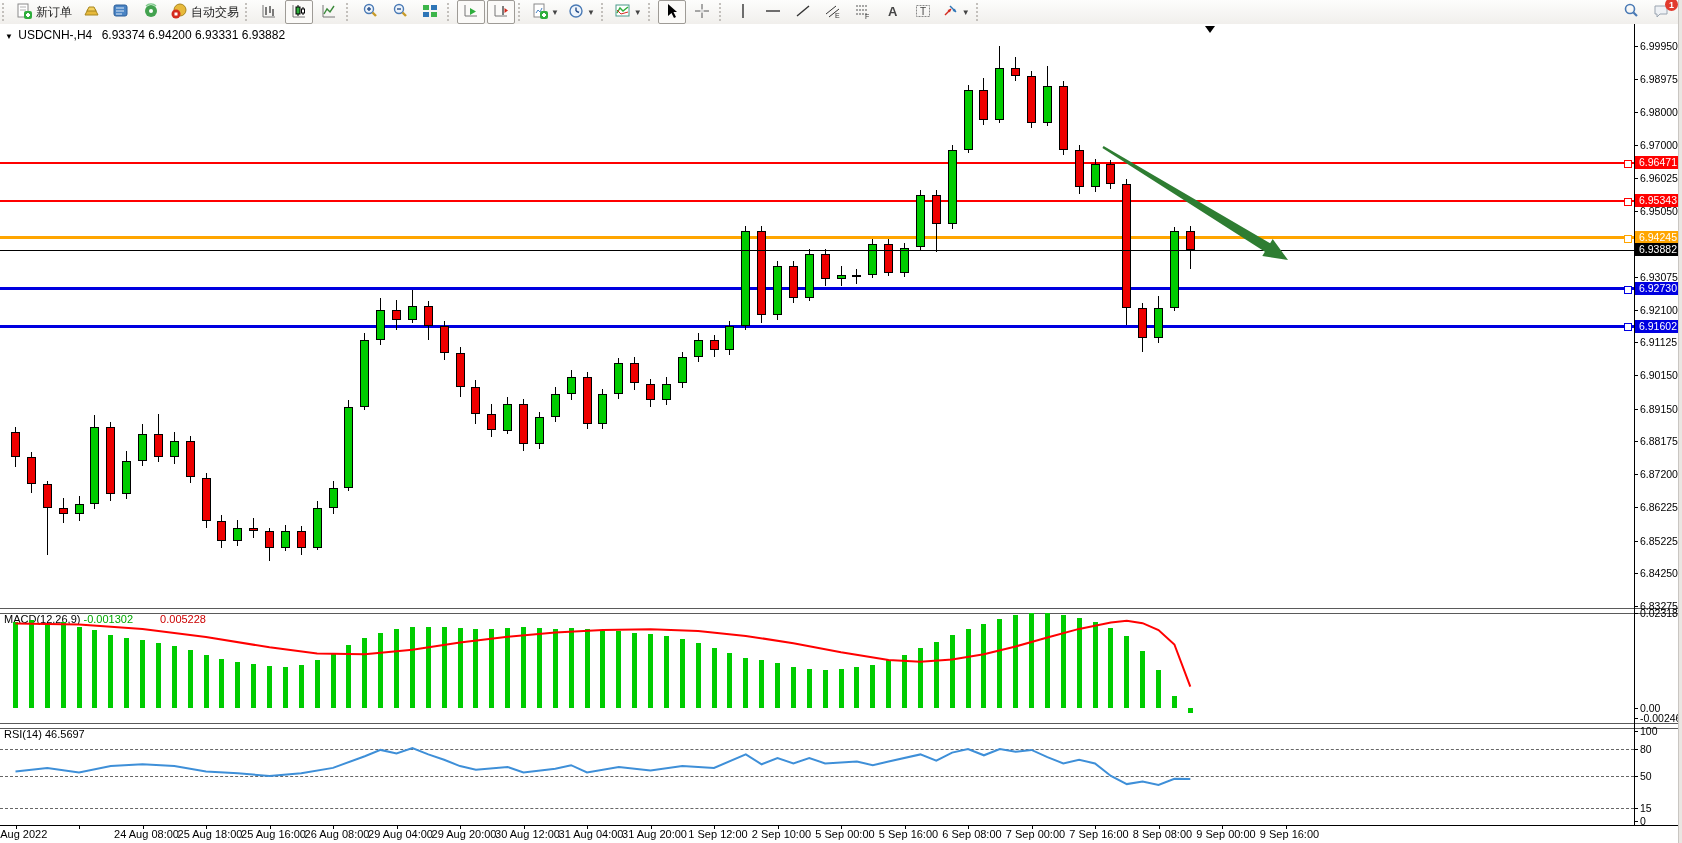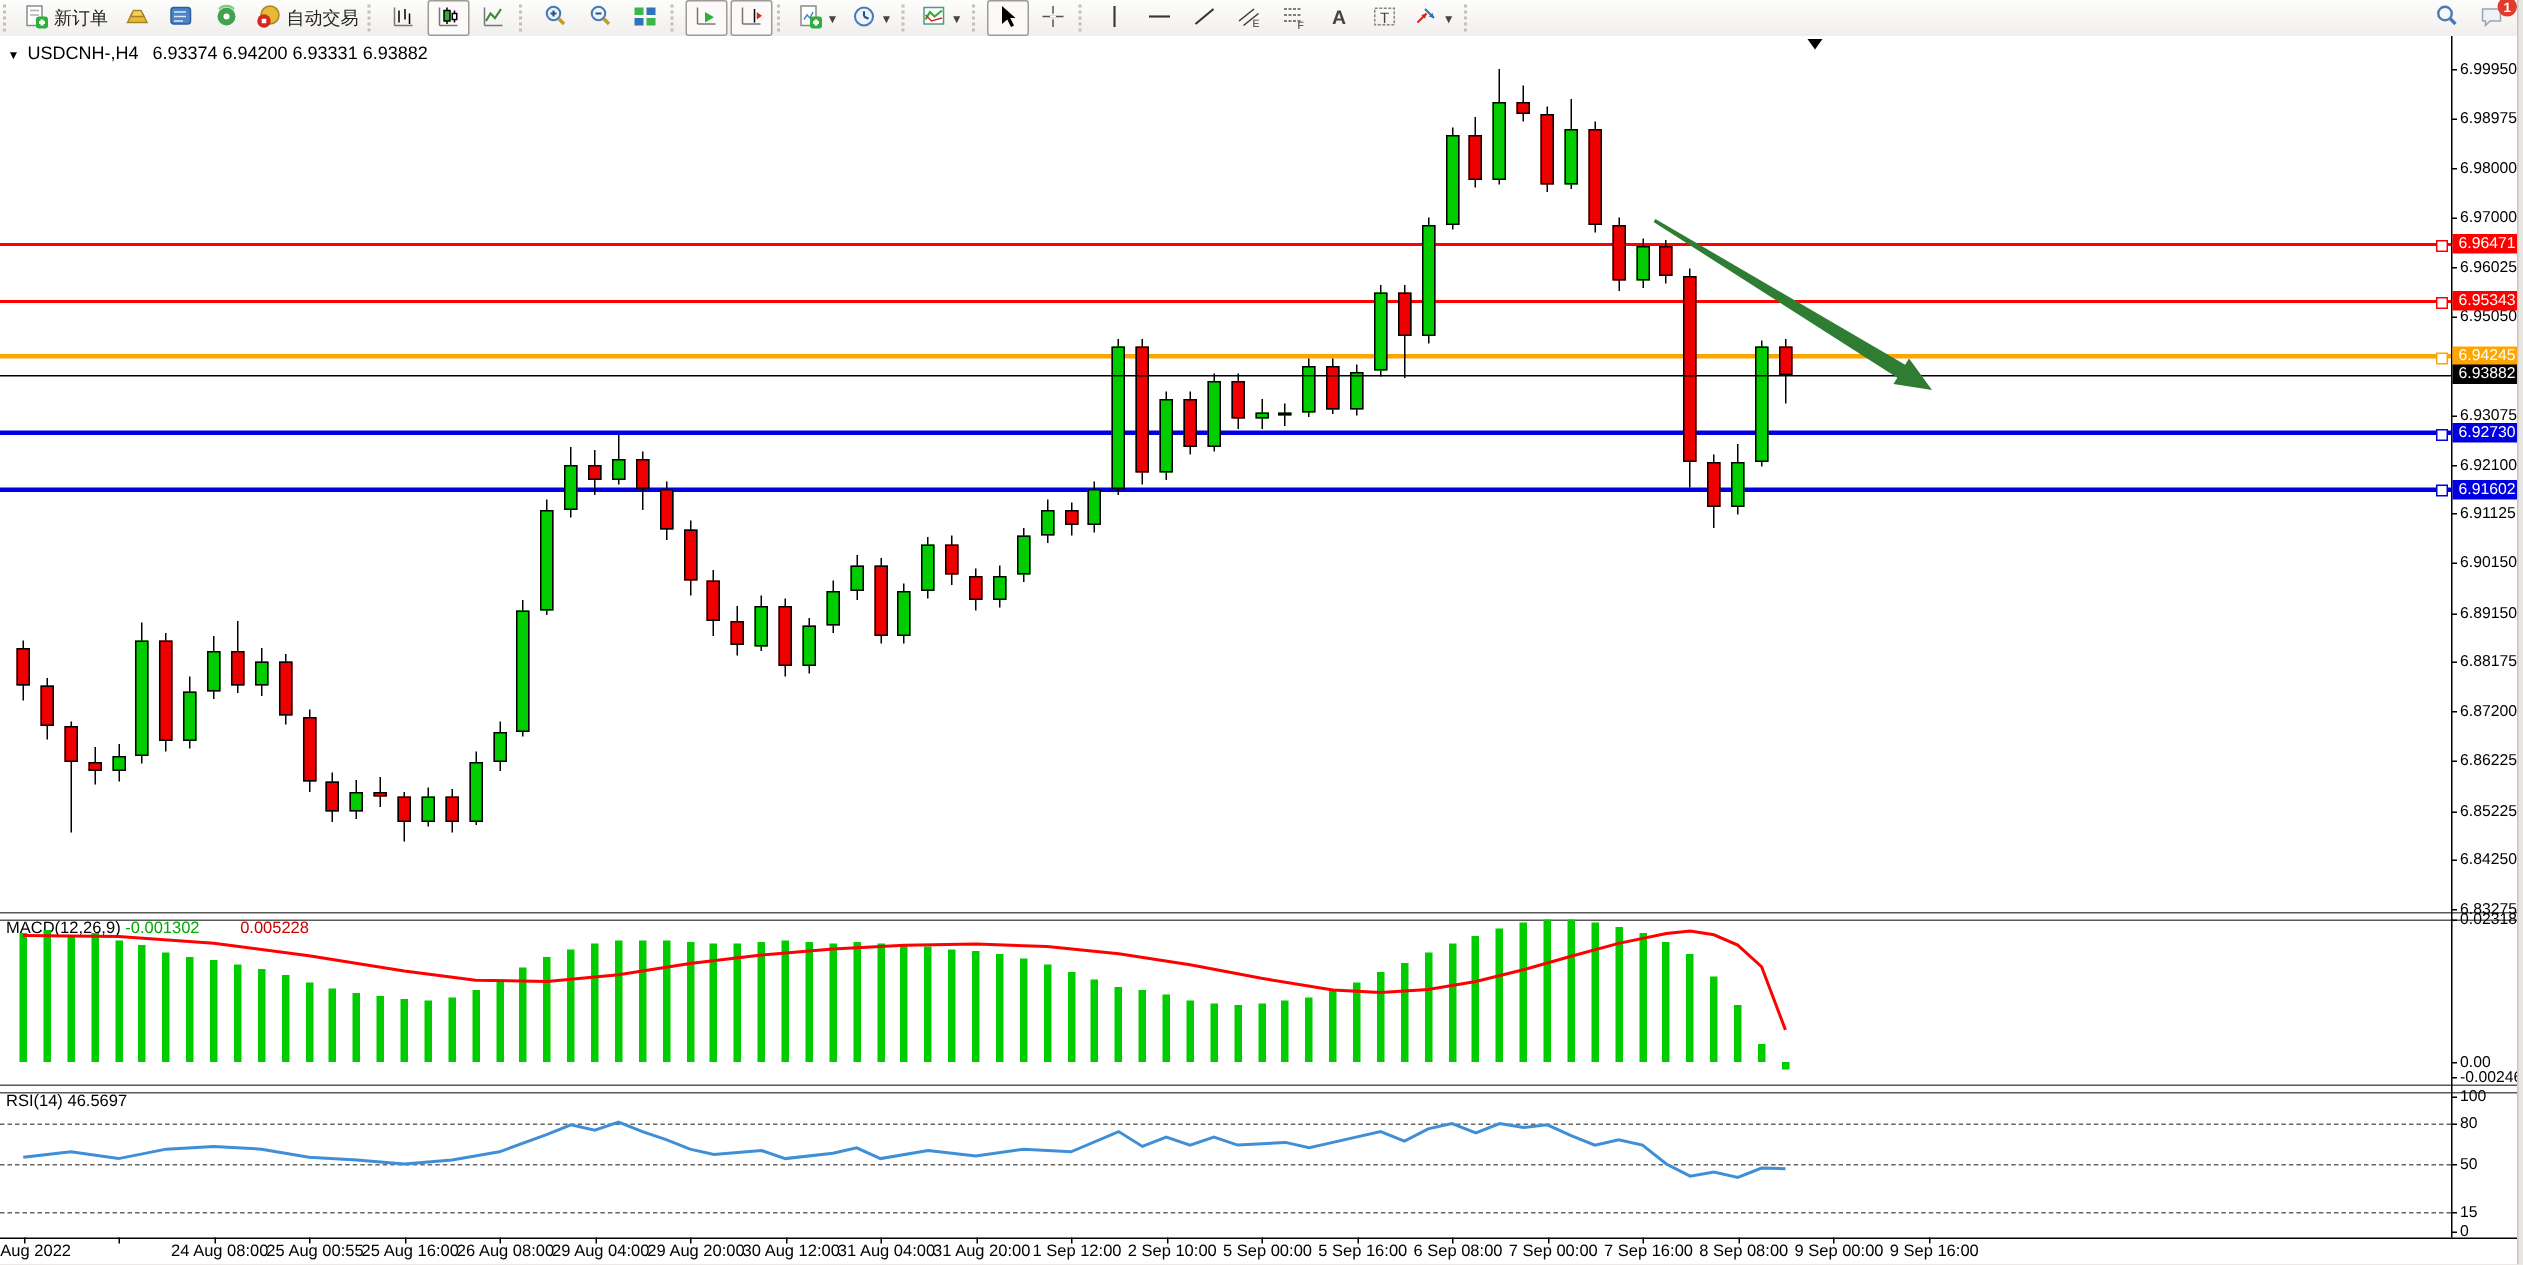--- a/index.html
+++ b/index.html
@@ -337,21 +337,21 @@
     <div class="sep" style="top:699px;"></div>
     <div class="abs" style="left:0;top:801px;width:1682px;height:1px;background:#000;"></div>
     <div class="abs" style="left:1634px;top:0;width:1px;height:801px;background:#000;"></div>
     <div class="abs" style="left:1205px;top:2px;width:0;height:0;border-left:5px solid transparent;border-right:5px solid transparent;border-top:7px solid #000;"></div>
 
     <div id="price-axis" class="abs" style="left:1635px;top:0;width:47px;height:801px;cursor:ns-resize;"></div>
     <div id="time-axis" class="abs" style="left:0;top:802px;width:1682px;height:17px;cursor:ew-resize;">
         <div class="abs" style="left:-18.5px;top:2px;width:76px;text-align:center;font-size:11px;color:#000;white-space:nowrap;">3 Aug 2022</div>
         <div class="abs" style="left:45.0px;top:18px;width:76px;text-align:right;font-size:11px;color:#000;white-space:nowrap;">23 Aug 16:00</div>
         <div class="abs" style="left:108.5px;top:2px;width:76px;text-align:center;font-size:11px;color:#000;white-space:nowrap;">24 Aug 08:00</div>
-        <div class="abs" style="left:172.0px;top:2px;width:76px;text-align:center;font-size:11px;color:#000;white-space:nowrap;">25 Aug 00:55</div>
+        <div class="abs" style="left:172.0px;top:2px;width:76px;text-align:center;font-size:11px;color:#000;white-space:nowrap;">25 Aug 18:00</div>
         <div class="abs" style="left:235.5px;top:2px;width:76px;text-align:center;font-size:11px;color:#000;white-space:nowrap;">25 Aug 16:00</div>
         <div class="abs" style="left:299.0px;top:2px;width:76px;text-align:center;font-size:11px;color:#000;white-space:nowrap;">26 Aug 08:00</div>
         <div class="abs" style="left:362.5px;top:2px;width:76px;text-align:center;font-size:11px;color:#000;white-space:nowrap;">29 Aug 04:00</div>
         <div class="abs" style="left:426.0px;top:2px;width:76px;text-align:center;font-size:11px;color:#000;white-space:nowrap;">29 Aug 20:00</div>
         <div class="abs" style="left:489.5px;top:2px;width:76px;text-align:center;font-size:11px;color:#000;white-space:nowrap;">30 Aug 12:00</div>
         <div class="abs" style="left:553.0px;top:2px;width:76px;text-align:center;font-size:11px;color:#000;white-space:nowrap;">31 Aug 04:00</div>
         <div class="abs" style="left:616.5px;top:2px;width:76px;text-align:center;font-size:11px;color:#000;white-space:nowrap;">31 Aug 20:00</div>
         <div class="abs" style="left:680.0px;top:2px;width:76px;text-align:center;font-size:11px;color:#000;white-space:nowrap;">1 Sep 12:00</div>
         <div class="abs" style="left:743.5px;top:2px;width:76px;text-align:center;font-size:11px;color:#000;white-space:nowrap;">2 Sep 10:00</div>
         <div class="abs" style="left:807.0px;top:2px;width:76px;text-align:center;font-size:11px;color:#000;white-space:nowrap;">5 Sep 00:00</div>

